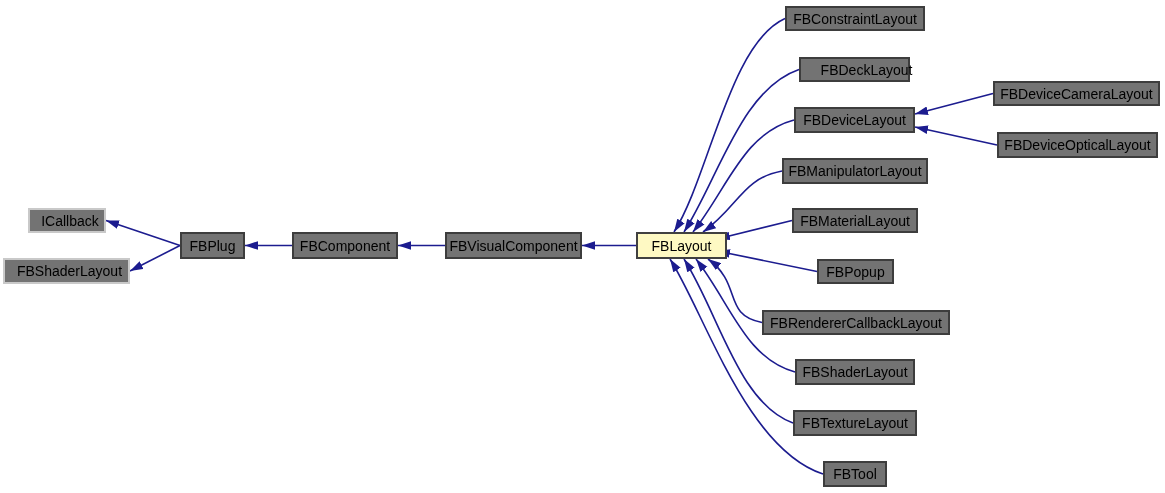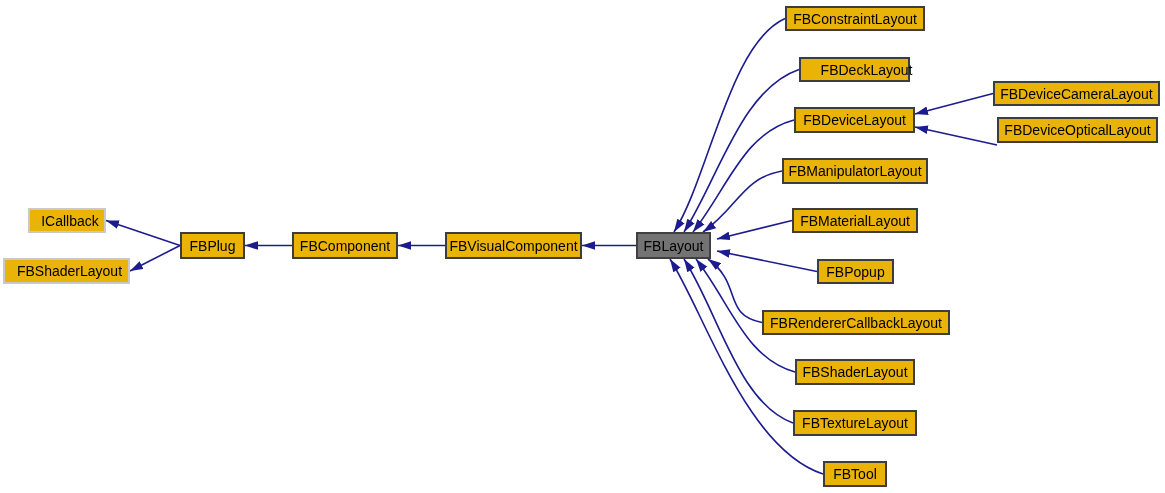--- a/index.html
+++ b/index.html
@@ -15,21 +15,21 @@
     position: absolute;
     left: 0; top: 0;
     width: 1165px; height: 493px;
   }
   .node {
     position: absolute;
     box-sizing: border-box;
     display: flex;
     align-items: center;
     justify-content: center;
-    background: #eab308;
+    background: #737373;
     border: 2px solid #3d3d3d;
     color: #000000;
     font-size: 14px;
     line-height: 1;
     white-space: nowrap;
     cursor: pointer;
   }
   .node.undocumented {
     border: 2px solid #c9c9c9;
     cursor: pointer;
@@ -74,26 +74,26 @@
         <path class="edge" d="M993,93.5 L915,114" stroke="#1c1c8f" marker-end="url(#arrowhead)"></path>
         <path class="edge" d="M997,145 L915,127" stroke="#1c1c8f" marker-end="url(#arrowhead)"></path>
       </g>
   </svg>
   <div id="node-layer">
       <div class="node undocumented" style="left: 28px; top: 208px; width: 78px; height: 25px;">ICallback</div>
       <div class="node undocumented" style="left: 3px; top: 258px; width: 127px; height: 26px;">FBShaderLayout</div>
       <div class="node documented" style="left: 180px; top: 232px; width: 65px; height: 27px;">FBPlug</div>
       <div class="node documented" style="left: 292px; top: 232px; width: 106px; height: 27px;">FBComponent</div>
       <div class="node documented" style="left: 445px; top: 232px; width: 137px; height: 27px;">FBVisualComponent</div>
-      <div class="node current" style="left: 636px; top: 232px; width: 75px; height: 27px; background: #737373;">FBLayout</div>
+      <div class="node current" style="left: 636px; top: 232px; width: 91px; height: 27px; background: #fef9c3;">FBLayout</div>
       <div class="node documented" style="left: 785px; top: 6px; width: 140px; height: 25px;">FBConstraintLayout</div>
       <div class="node documented" style="left: 799px; top: 57px; width: 111px; height: 25px; padding-left: 24px;">FBDeckLayout</div>
       <div class="node documented" style="left: 794px; top: 107px; width: 121px; height: 26px;">FBDeviceLayout</div>
       <div class="node documented" style="left: 993px; top: 81px; width: 167px; height: 25px;">FBDeviceCameraLayout</div>
-      <div class="node documented" style="left: 997px; top: 117px; width: 161px; height: 26px;">FBDeviceOpticalLayout</div>
+      <div class="node documented" style="left: 997px; top: 132px; width: 161px; height: 26px;">FBDeviceOpticalLayout</div>
       <div class="node documented" style="left: 782px; top: 158px; width: 146px; height: 26px;">FBManipulatorLayout</div>
       <div class="node documented" style="left: 792px; top: 208px; width: 126px; height: 25px;">FBMaterialLayout</div>
       <div class="node documented" style="left: 817px; top: 259px; width: 77px; height: 25px;">FBPopup</div>
       <div class="node documented" style="left: 762px; top: 310px; width: 188px; height: 25px;">FBRendererCallbackLayout</div>
       <div class="node documented" style="left: 795px; top: 359px; width: 120px; height: 26px;">FBShaderLayout</div>
       <div class="node documented" style="left: 793px; top: 410px; width: 124px; height: 26px;">FBTextureLayout</div>
       <div class="node documented" style="left: 823px; top: 461px; width: 64px; height: 26px;">FBTool</div>
     </div>
 </div>
 

